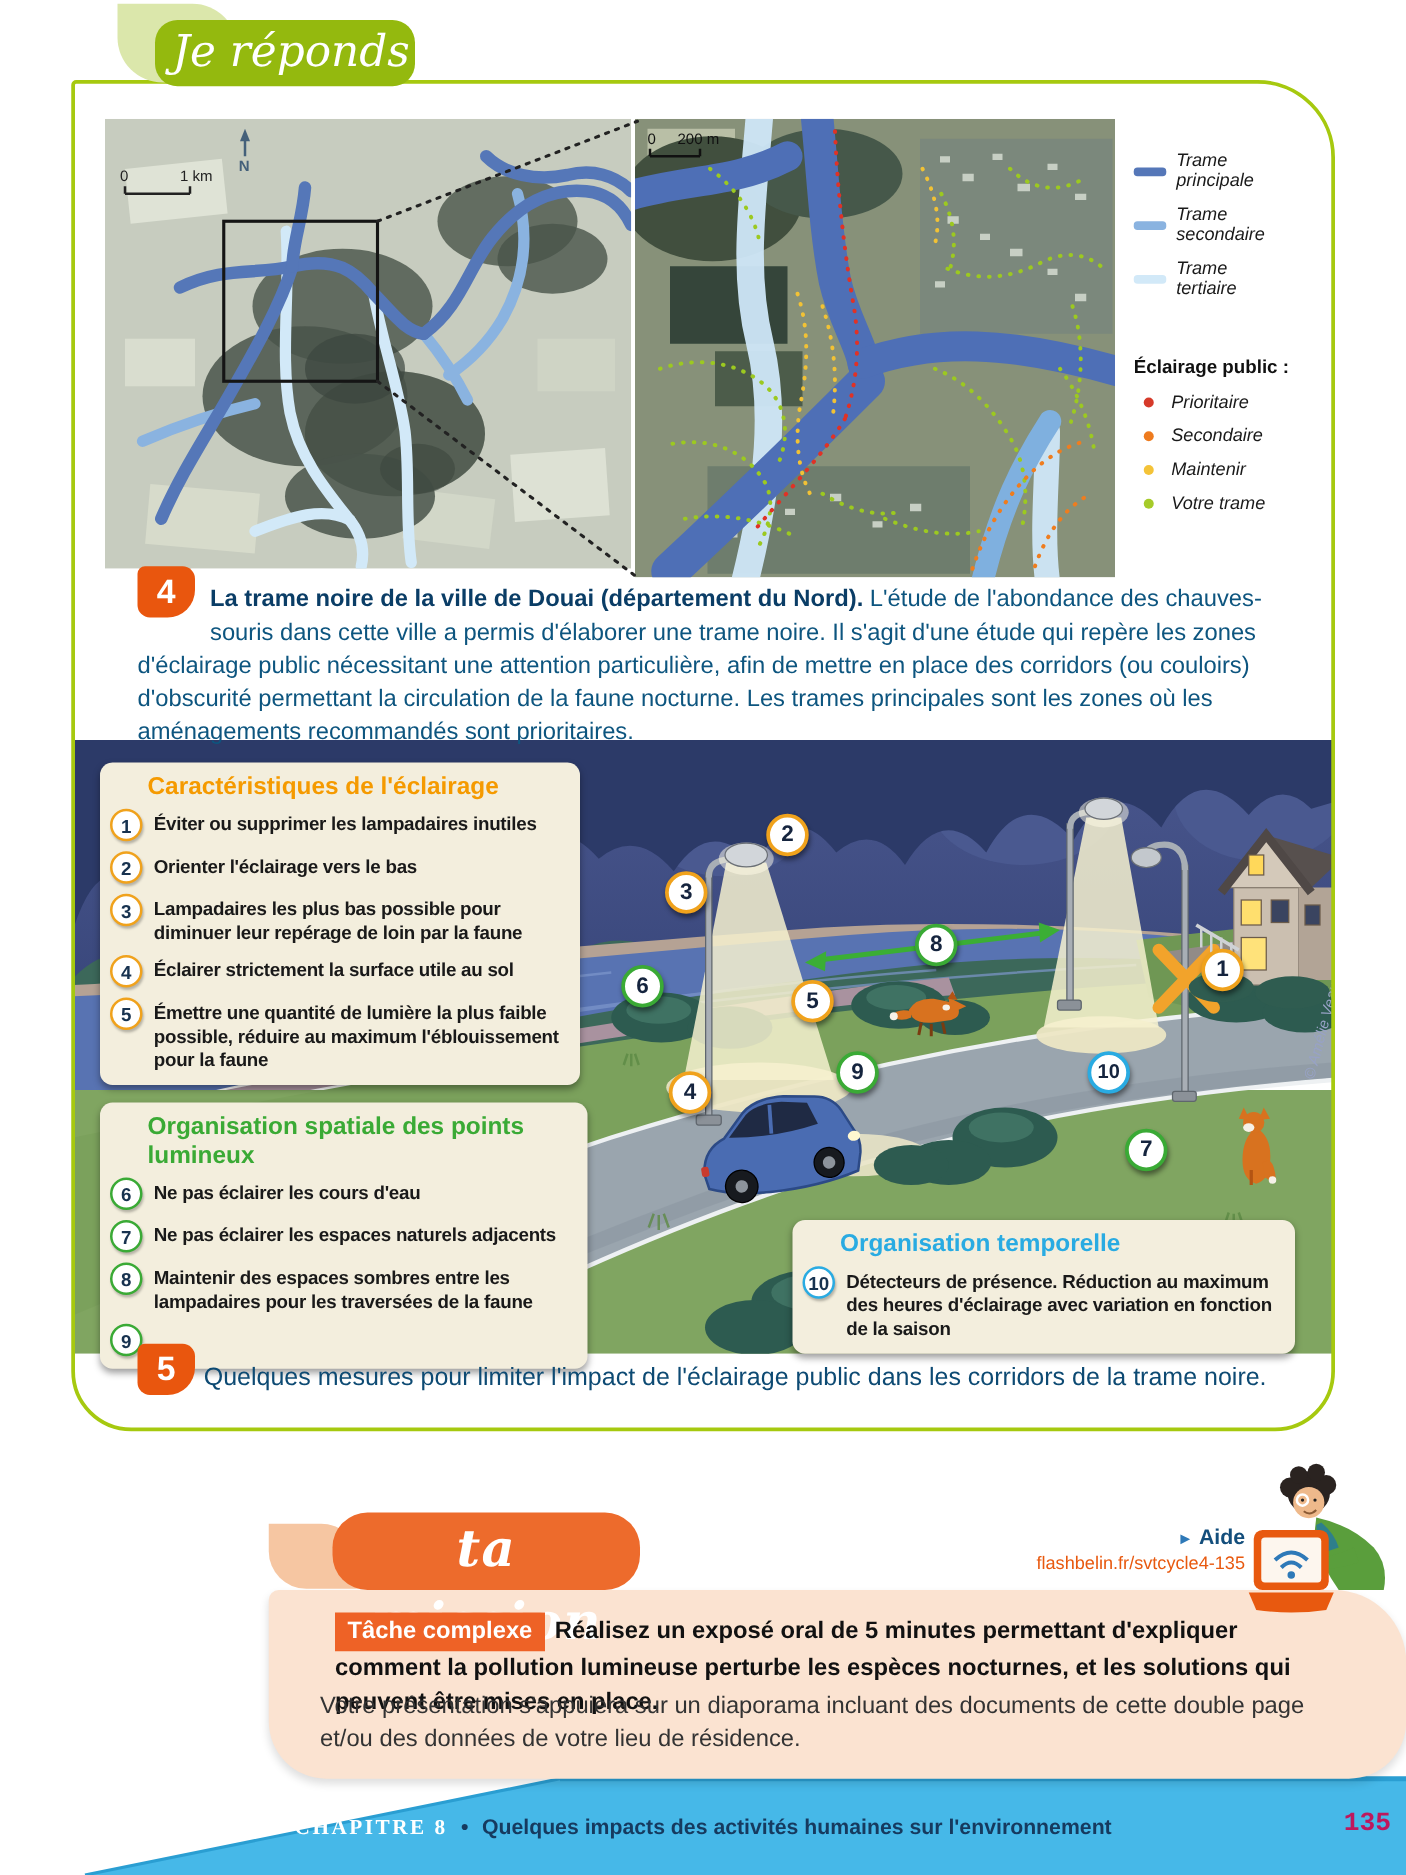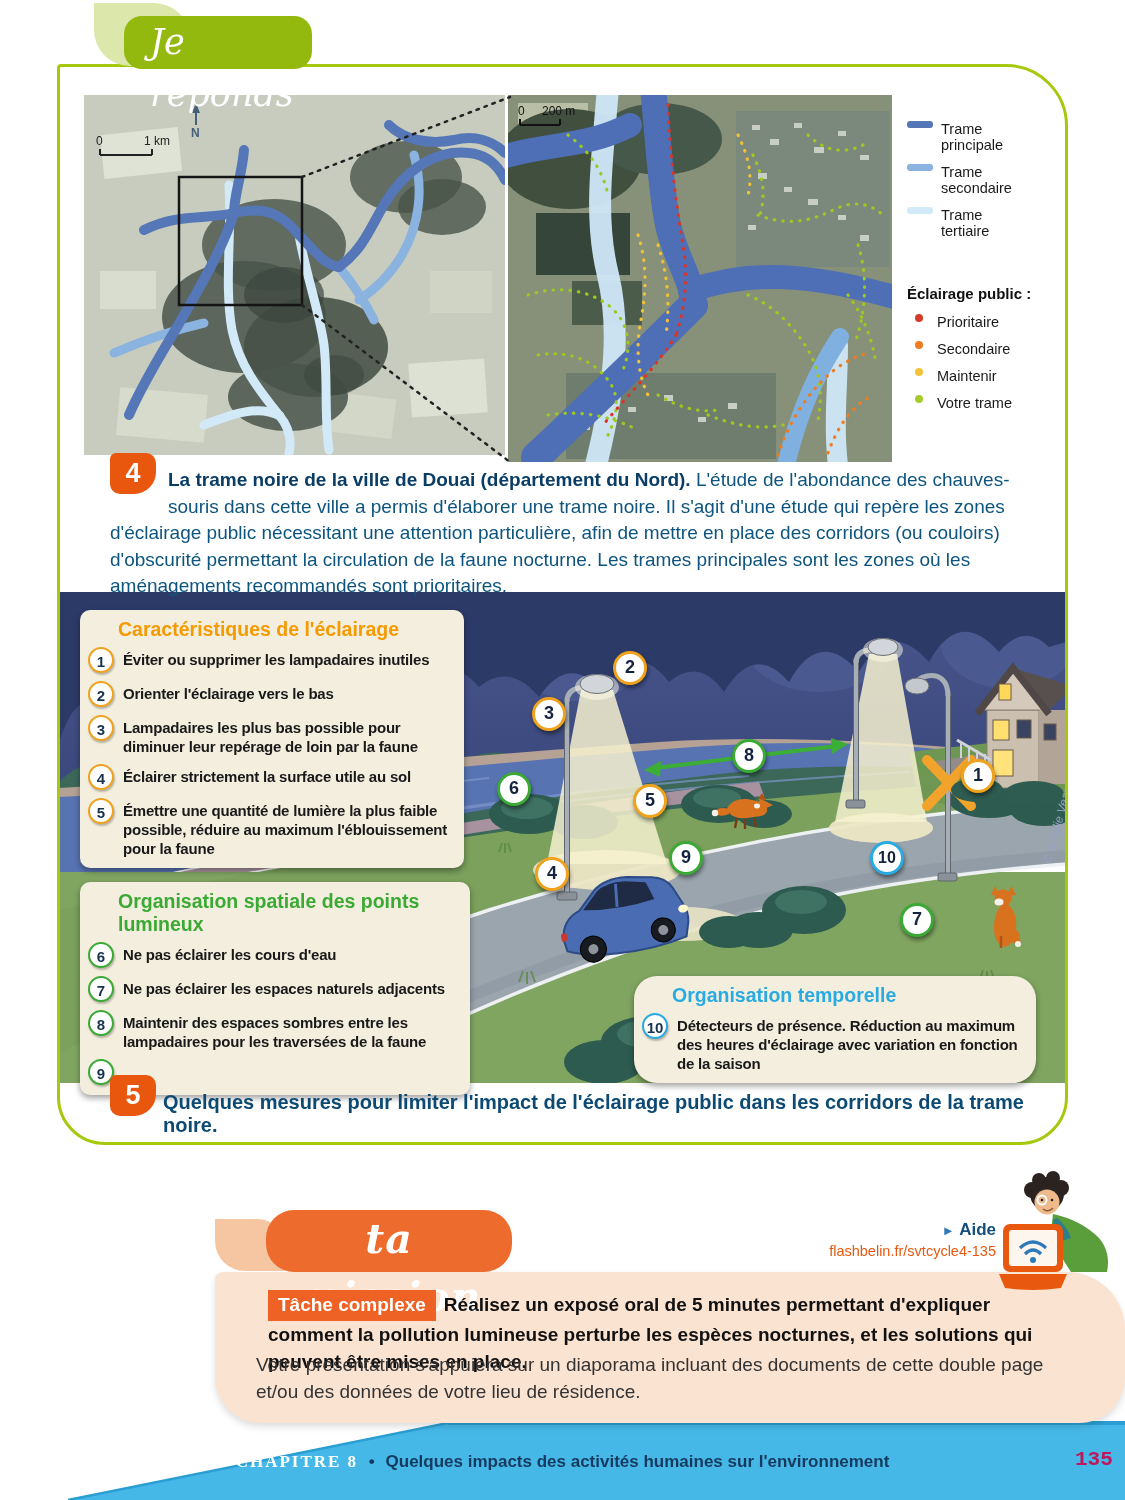--- a/index.html
+++ b/index.html
@@ -2,42 +2,42 @@
 <html><head>
 <meta charset="utf-8">
 <style>
   html,body{margin:0;padding:0;}
   body{width:1125px;height:1500px;position:relative;background:#fff;overflow:hidden;
        font-family:"Liberation Sans",sans-serif;}
   .abs{position:absolute;}
 
   
   .hdr-leaf{left:94px;top:3px;width:96px;height:63px;background:#dbe7ab;border-radius:0 36px 0 36px;z-index:50;}
-  .hdr-tab{left:124px;top:16px;width:188px;height:53px;background:#94b90e;border-radius:18px;z-index:51;
-           color:#fff;font-family:"DejaVu Serif",serif;font-style:italic;font-size:35px;line-height:52px;padding-left:26px;box-sizing:border-box;}
+  .hdr-tab{left:124px;top:16px;width:208px;height:53px;background:#94b90e;border-radius:18px;z-index:51;
+           color:#fff;font-family:"DejaVu Serif",serif;font-style:italic;font-size:35px;line-height:52px;padding-left:14px;box-sizing:border-box;}
   .frame{left:57px;top:64px;width:1011px;height:1081px;border:3px solid #a6c90f;
          border-radius:4px 62px 48px 48px;z-index:40;pointer-events:none;box-sizing:border-box;}
 
   
   .map{overflow:hidden;z-index:10;}
   .legend{left:897px;top:97px;width:136px;height:372px;background:#fff;border-radius:4px 26px 14px 14px;z-index:12;
           padding:24px 0 0 10px;box-sizing:border-box;}
-  .leg-row{display:flex;align-items:flex-start;margin-bottom:11px;}
+  .leg-row{display:flex;align-items:center;margin-bottom:11px;font-style:italic;}
   .leg-swatch{width:26px;height:7px;border-radius:3px;margin-right:8px;flex:none;}
   .leg-label{font-size:14.5px;color:#1a1a1a;}
   .leg-title{font-size:15px;font-weight:bold;color:#111;margin:46px 0 12px 0;}
   .leg-dot{width:8px;height:8px;border-radius:50%;margin:0 14px 0 8px;flex:none;}
 
   
   .numbadge{width:46px;height:41px;background:#e9560e;border-radius:6px 10px 22px 10px;z-index:45;
             color:#fff;font-weight:bold;font-size:27px;text-align:center;line-height:40px;}
   .cap4{left:110px;top:467px;width:938px;font-size:19px;line-height:26.5px;color:#0d557f;z-index:11;}
   .cap4 .lead{color:#0a3d66;font-weight:bold;}
   .cap4 .spacer{float:left;width:58px;height:28px;}
-  .cap5-text{left:163px;top:1091px;width:900px;font-size:20px;font-weight:bold;color:#0d4a73;z-index:45;}
+  .cap5-text{left:163px;top:1091px;width:900px;font-size:20px;font-weight:normal;color:#0d4a73;z-index:45;}
 
   
   .illus{left:59px;top:592px;width:1007px;height:491px;z-index:10;}
   .ibox{position:absolute;background:#f3eedd;border-radius:10px;box-shadow:0 3px 6px rgba(0,0,0,.38);
         padding:8px 12px 10px 8px;box-sizing:border-box;}
   .ibox h3{margin:0 0 6px 30px;font-size:19.5px;}
   .ibox .row{display:flex;margin-bottom:8px;}
   .ibox .cnum{flex:none;width:26px;height:26px;border-radius:50%;background:#fff;border:2.5px solid #000;
               font-size:15px;font-weight:bold;color:#17324f;text-align:center;line-height:25px;margin-right:9px;
               box-shadow:1px 2px 2px rgba(0,0,0,.25);box-sizing:border-box;}
@@ -446,21 +446,21 @@
     <div class="row">
         <span class="cnum b-green">8</span>
         <span class="itxt">Maintenir des espaces sombres entre les lampadaires pour les traversées de la faune</span>
       </div>
     <div class="row" style="margin-bottom:0;">
         <span class="cnum b-green">9</span>
       </div>
   </div>
 
   
-  <div class="ibox" style="left:575px;top:384px;width:402px;border-radius:23px;">
+  <div class="ibox" style="left:575px;top:384px;width:402px;">
     <h3 class="t-blue">Organisation temporelle</h3>
     <div class="row" style="margin-bottom:0;">
         <span class="cnum b-blue">10</span>
         <span class="itxt">Détecteurs de présence. Réduction au maximum des heures d'éclairage avec variation en fonction de la saison</span>
       </div>
   </div>
 
   
   <div class="mk mk-orange" style="left:919px;top:184px;">1</div>
   <div class="mk mk-orange" style="left:571px;top:76px;">2</div>

